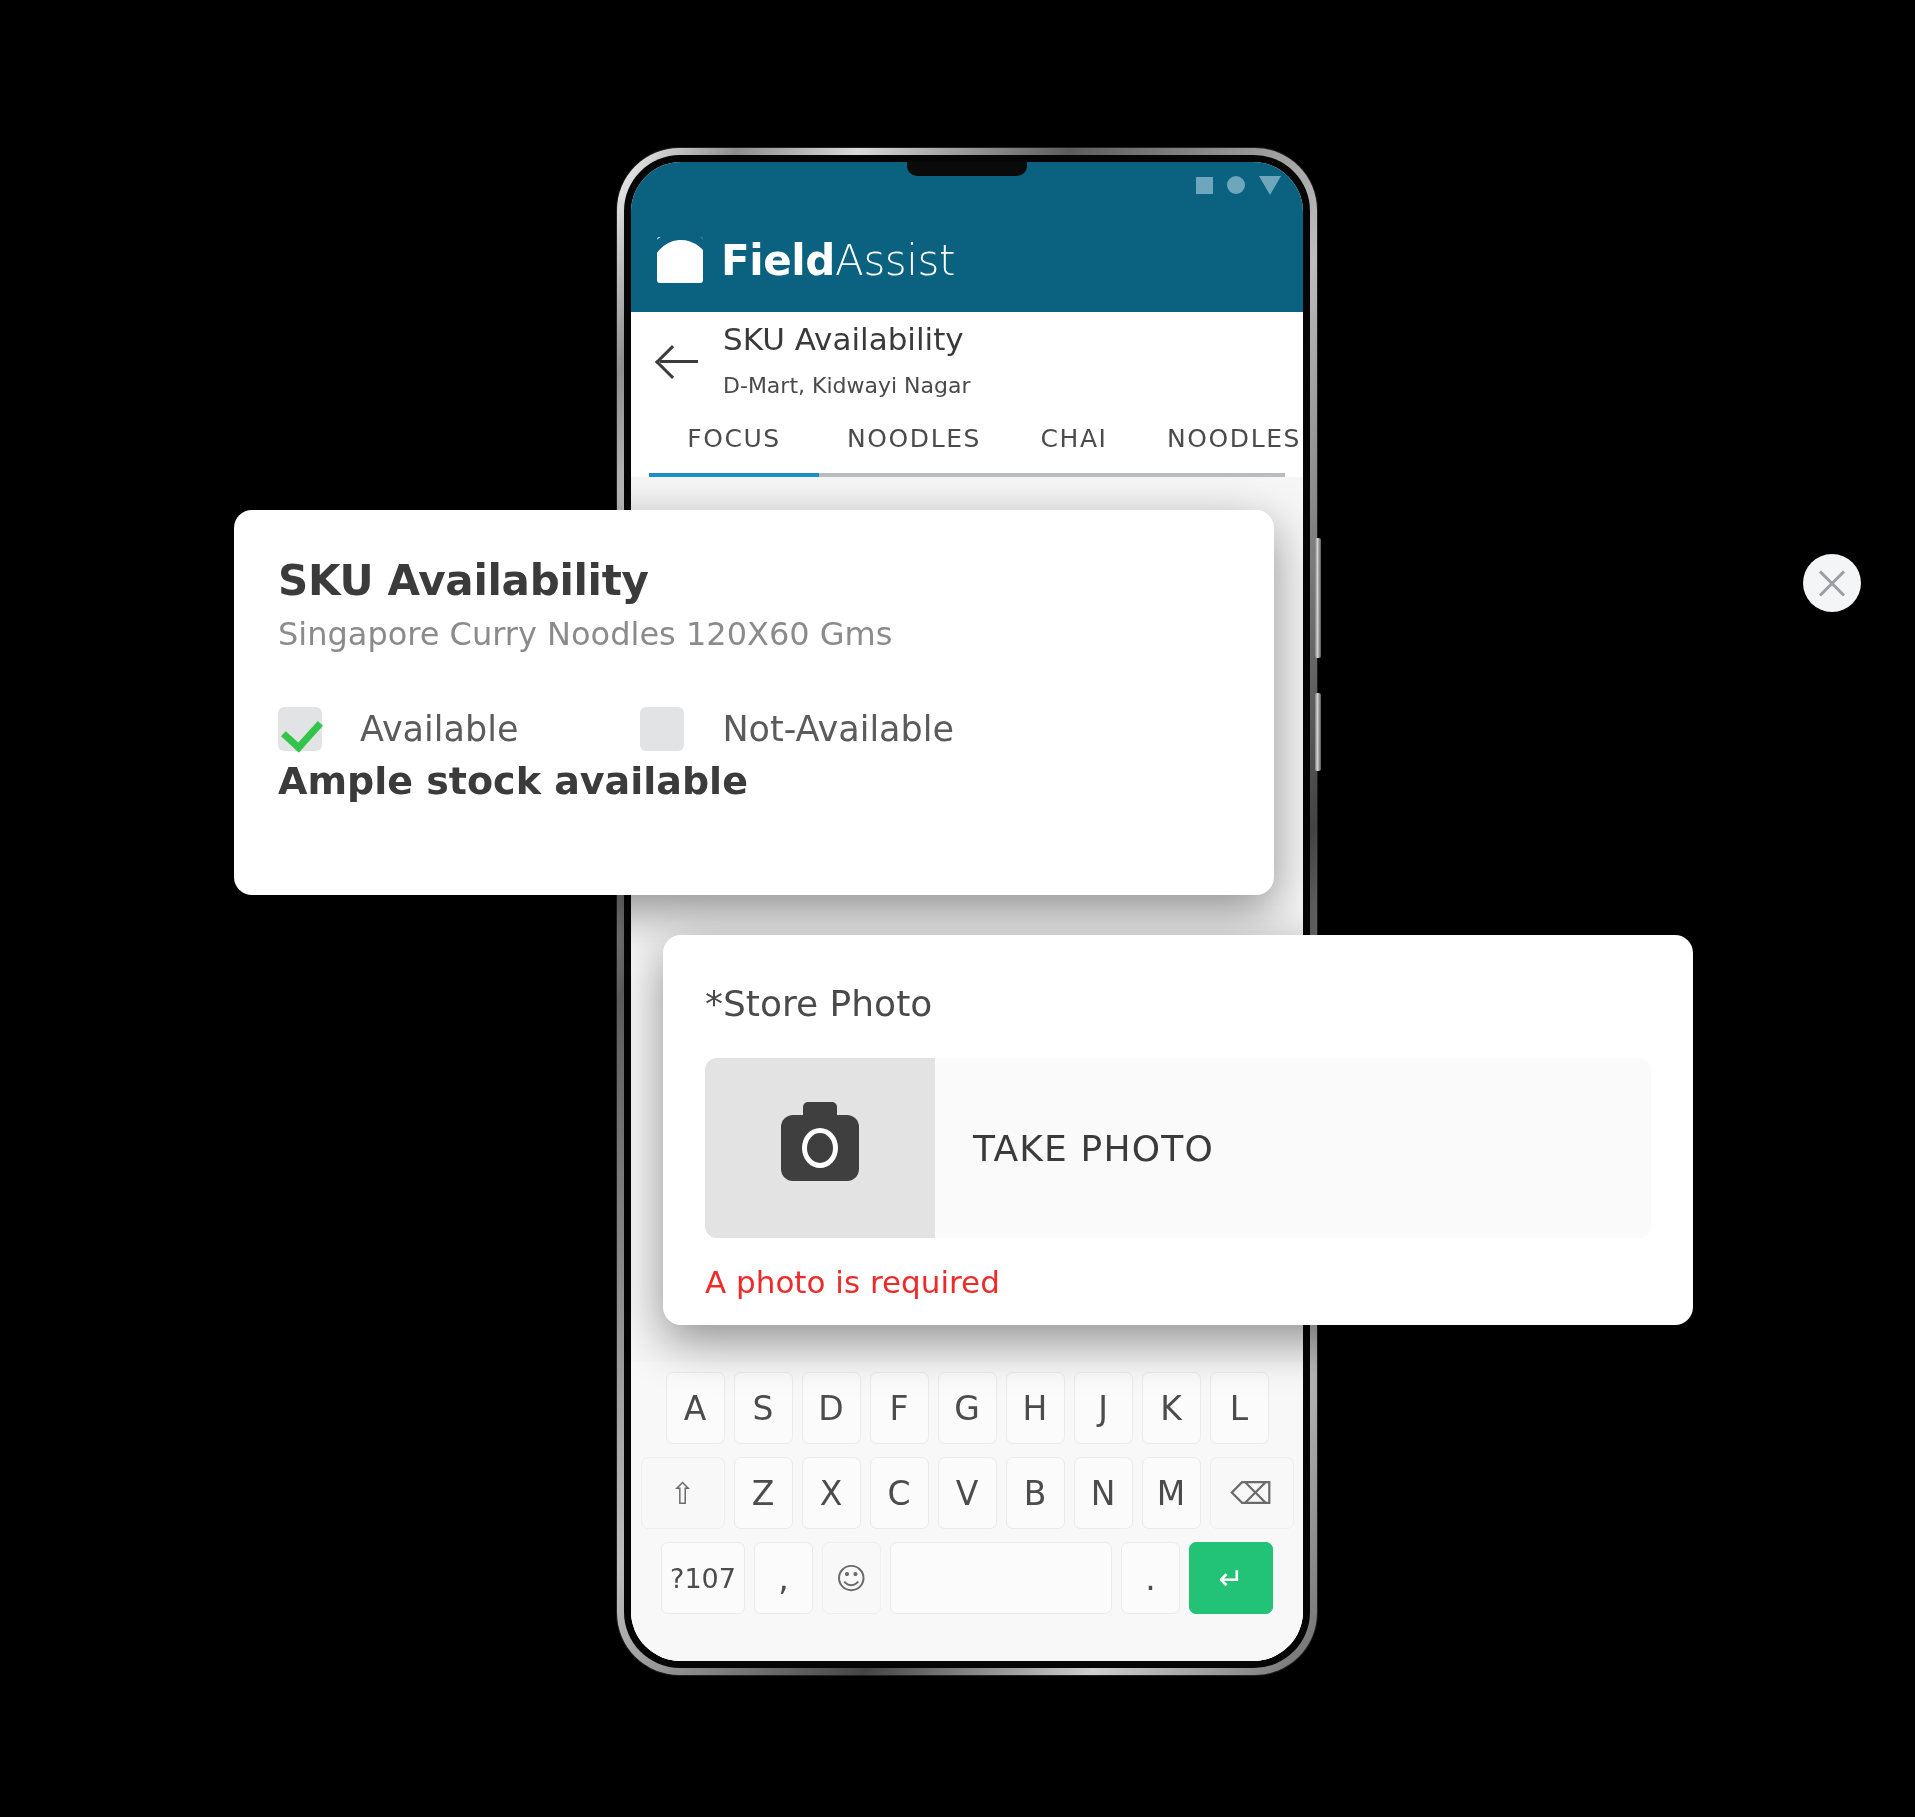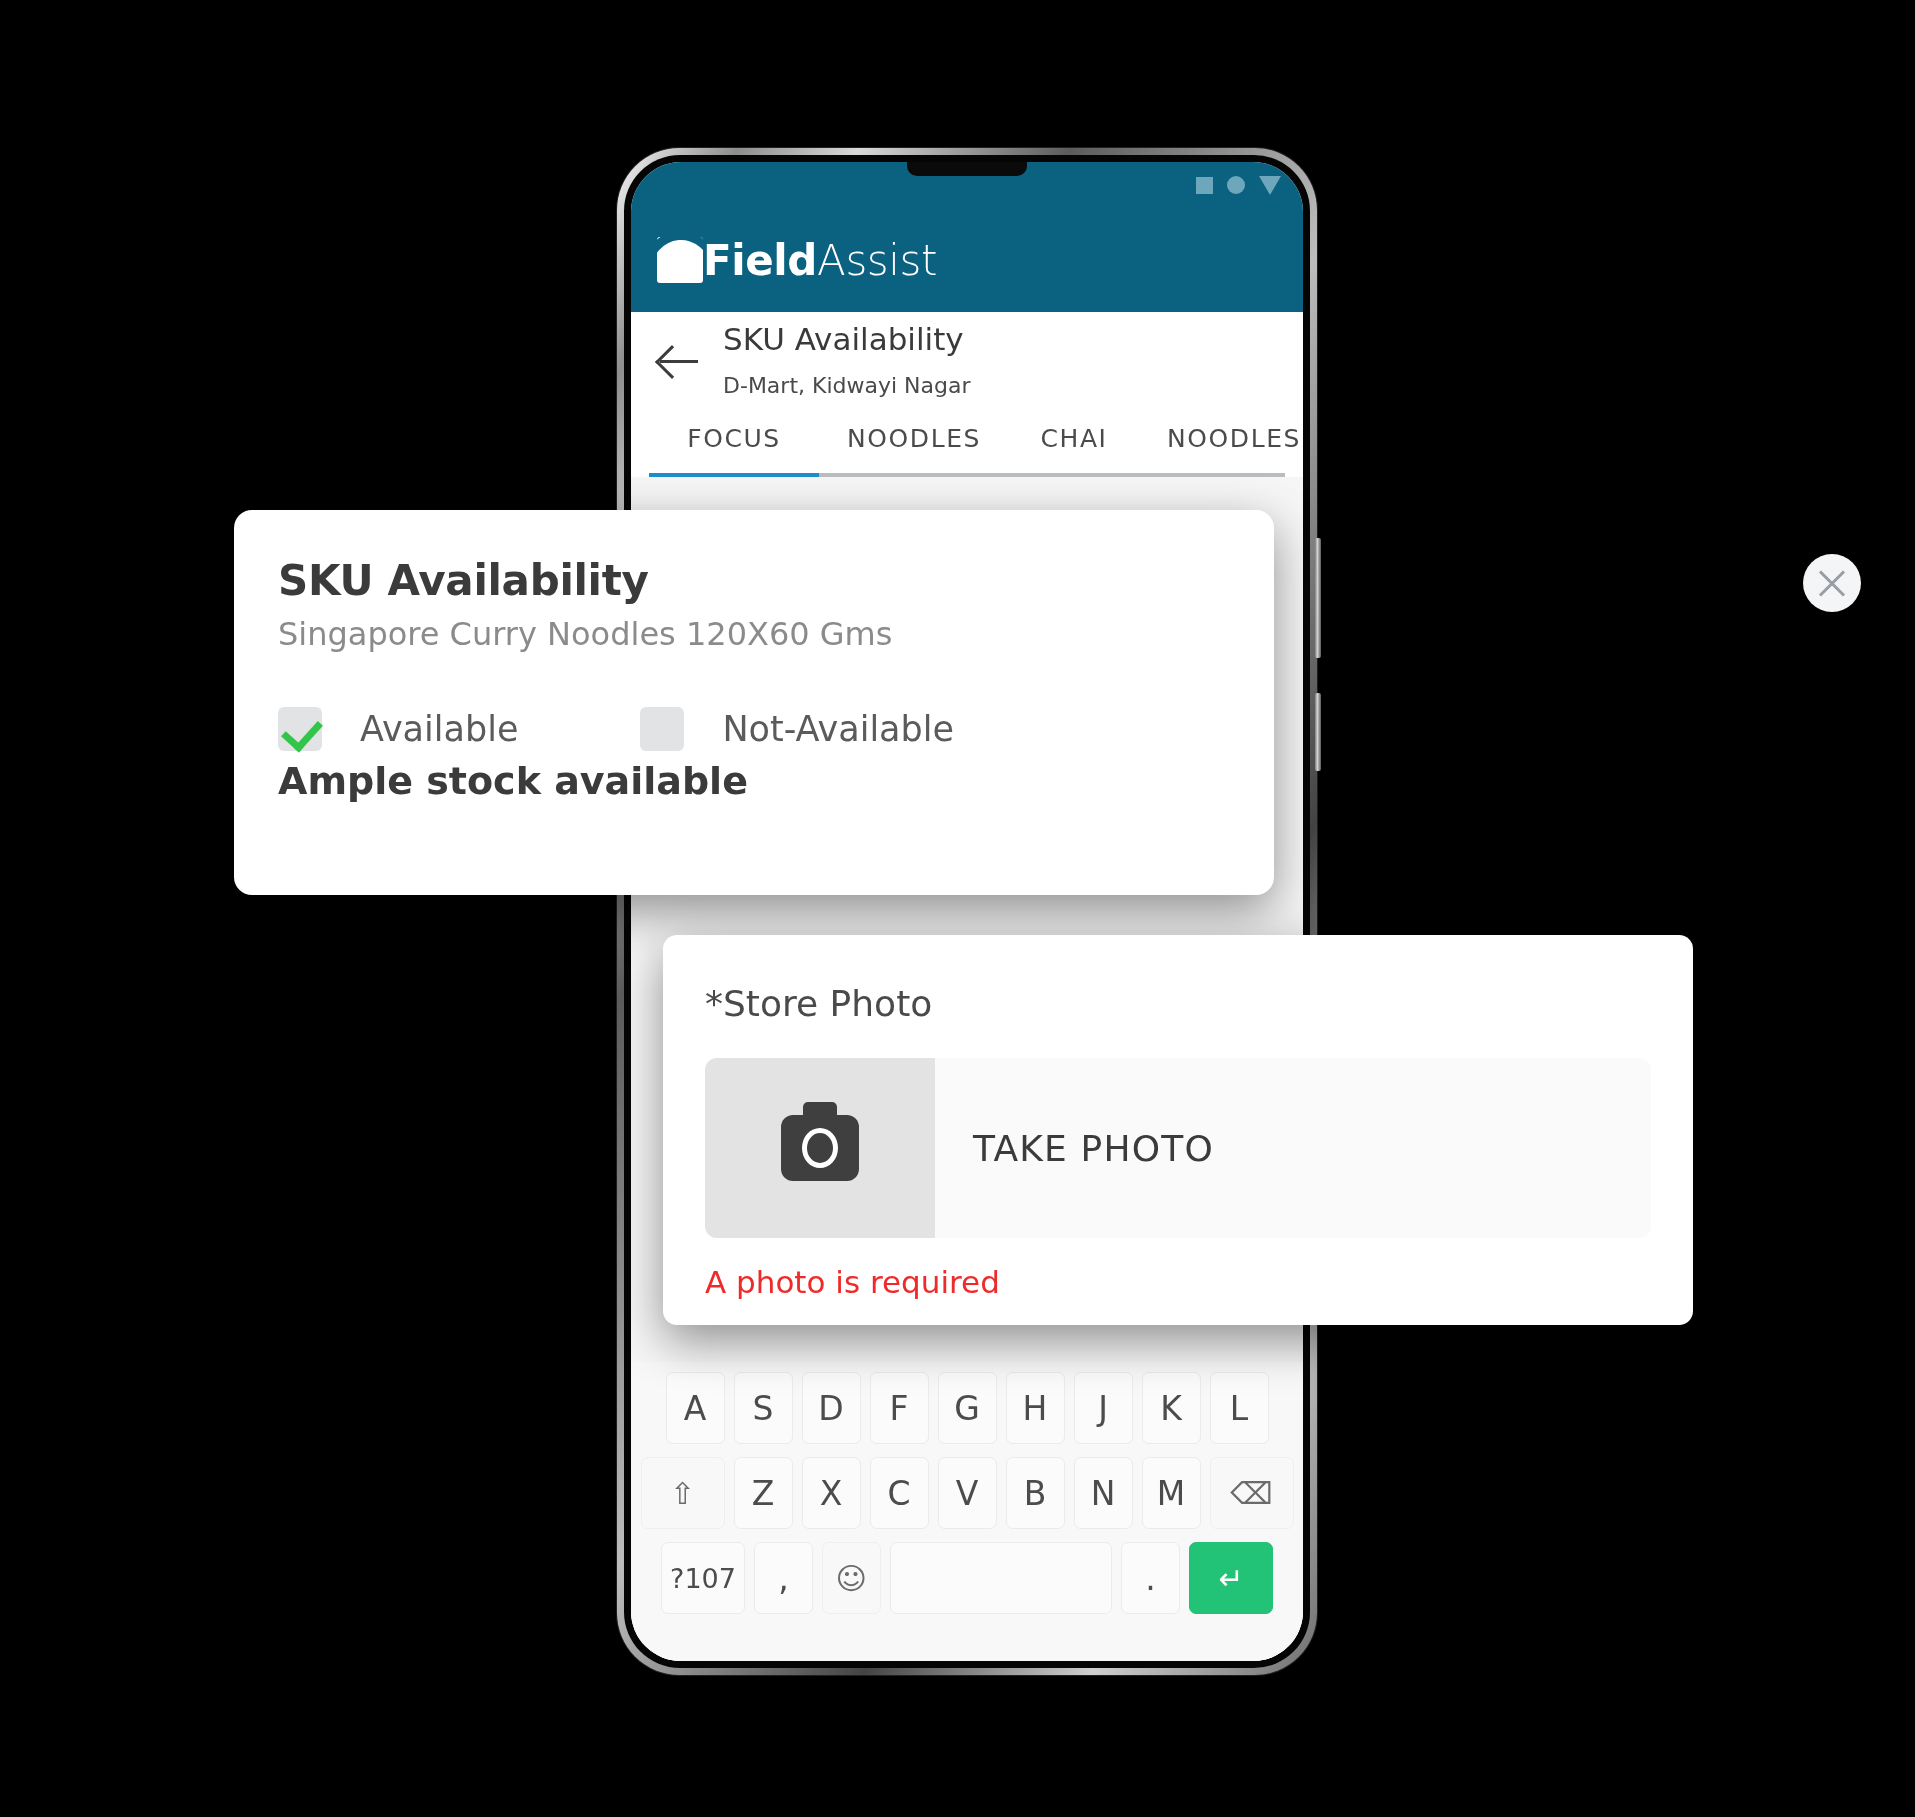--- a/index.html
+++ b/index.html
@@ -58,21 +58,21 @@
   .si-square { width: 17px; height: 17px; }
   .si-circle { width: 18px; height: 18px; border-radius: 50%; }
   .si-tri {
     width: 0; height: 0; background: none;
     border-left: 11px solid transparent; border-right: 11px solid transparent;
     border-top: 19px solid #6ea6bc;
   }
 
   .app-bar {
     height: 104px; background: #0a6180;
-    display: flex; align-items: center; padding-left: 26px; 
+    display: flex; align-items: center; padding-left: 26px; gap: 18px;
   }
   .logo-mark {
     width: 46px; height: 46px; background: #fff; border-radius: 3px;
     position: relative; overflow: hidden; flex: none;
   }
   .logo-mark::before {
     content:""; position:absolute; left:-14px; top:-6px;
     width: 58px; height: 58px; border-radius: 50%;
     border: 9px solid #0a6180; border-right-color: transparent; border-bottom-color: transparent;
     transform: rotate(18deg);
@@ -153,21 +153,21 @@
     content:""; position:absolute; left: 12px; top: 6px; width: 17px; height: 29px;
     border-right: 7px solid #33c44a; border-bottom: 7px solid #33c44a;
     transform: rotate(42deg);
   }
   .cb-label { font-size: 35px; color:#5b5b5b; margin-left: 22px; }
   .avail-gap { width: 90px; }
   .remarks-label { font-size: 30px; color:#9b9b9b; margin-top: 40px; }
   .remarks-value { font-size: 38px; font-weight: 700; color:#3b3b3b; margin-top: 8px; }
 
   
-  #photo-card { left: 663px; top: 935px; width: 1030px; height: 390px; padding: 48px 42px 0 42px; border-radius: 14px; }
+  #photo-card { left: 663px; top: 935px; width: 1030px; height: 390px; padding: 48px 42px 0 42px; }
   .photo-label { font-size: 36px; color:#4a4a4a; }
   .photo-btn {
     margin-top: 34px; height: 180px; border-radius: 12px; background:#fafafb;
     display:flex; align-items:stretch; overflow:hidden;
   }
   .photo-btn-icon {
     width: 230px; background:#e3e3e3; display:flex; align-items:center; justify-content:center; flex:none;
   }
   .cam {
     width: 78px; height: 66px; background:#3f3f3f; border-radius: 12px; position:relative;

